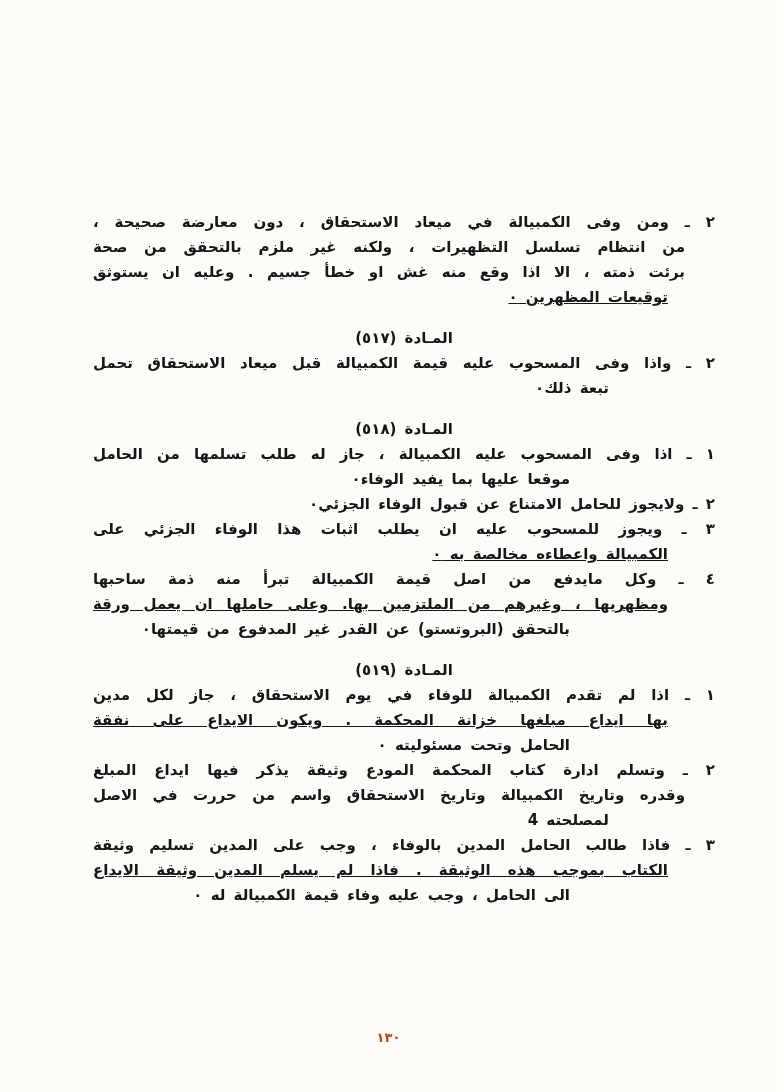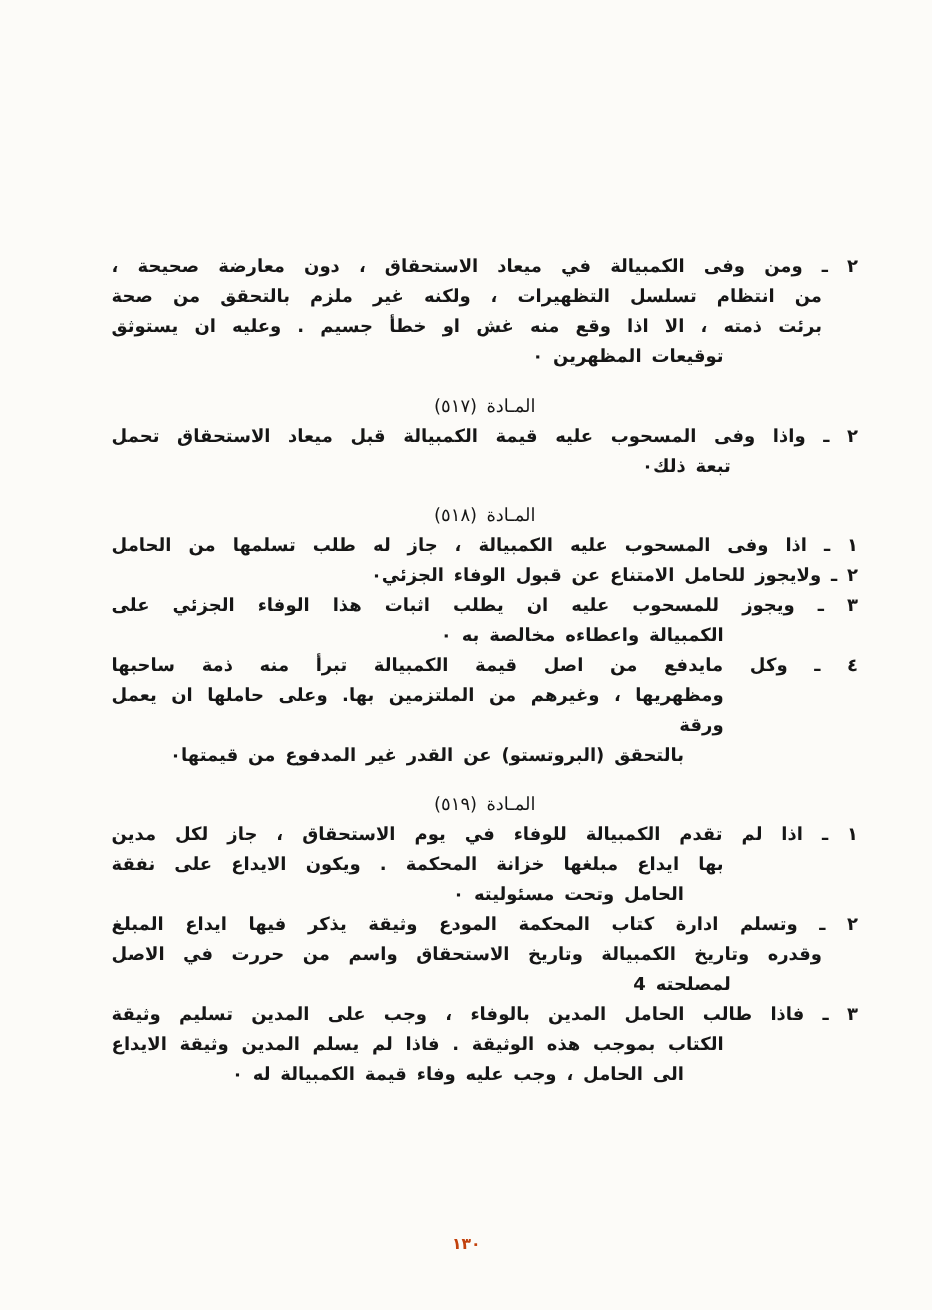--- a/index.html
+++ b/index.html
@@ -31,28 +31,28 @@
   }
   .ln { white-space: nowrap; }
   
   .st {
     white-space: normal;
     text-align: justify;
     text-align-last: justify;
   }
   
   .r1 { margin-right: 30px; }
-  .r2 { margin-right: 112px; }
+  .r2 { margin-right: 47px; text-decoration: underline; }
   .r3 { margin-right: 145px; }
   .r4 { margin-right: 106px; }
   .heading {
     margin: 16px 0 0 0;
     text-align: left;
     text-align-last: center;
-    font-weight: 400;
+    font-weight: 700;
   }
   .page-number {
     position: absolute;
     top: 1030px;
     left: 0;
     width: 100%;
     text-align: center;
     font-size: 13px;
     font-weight: 700;
     letter-spacing: 2px;
@@ -75,20 +75,21 @@
 
     <div class="heading">المـادة (٥١٧)</div>
     <div>
       <div class="ln st">٢ ـ واذا وفى المسحوب عليه قيمة الكمبيالة قبل ميعاد الاستحقاق تحمل</div>
       <div class="ln r4">تبعة ذلك٠</div>
     </div>
 
     <div class="heading">المـادة (٥١٨)</div>
     <div>
       <div class="ln st">١ ـ اذا وفى المسحوب عليه الكمبيالة ، جاز له طلب تسلمها من الحامل</div>
+      <div class="ln r3">موقعا عليها بما يفيد الوفاء٠</div>
     </div>
     <div>
       <div class="ln">٢ ـ ولايجوز للحامل الامتناع عن قبول الوفاء الجزئي٠</div>
     </div>
     <div>
       <div class="ln st">٣ ـ ويجوز للمسحوب عليه ان يطلب اثبات هذا الوفاء الجزئي على</div>
       <div class="ln r2">الكمبيالة واعطاءه مخالصة به ٠</div>
     </div>
     <div>
       <div class="ln st">٤ ـ وكل مايدفع من اصل قيمة الكمبيالة تبرأ منه ذمة ساحبها</div>

